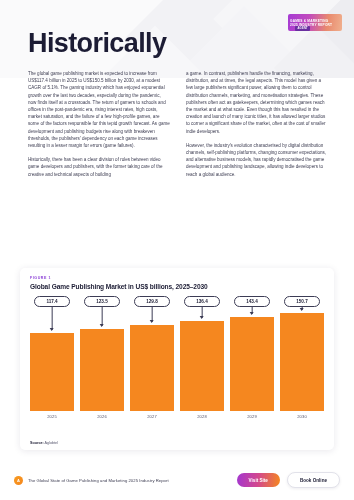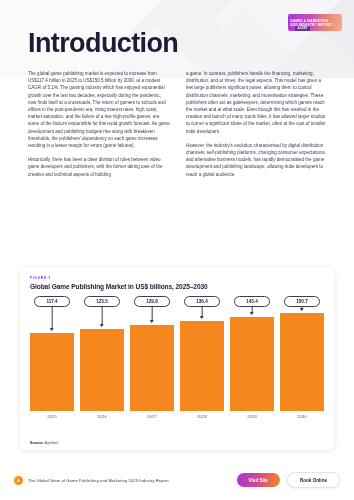--- a/index.html
+++ b/index.html
@@ -192,21 +192,21 @@
   <div class="poly p5"></div>
   <div class="poly p6"></div>
 </div>
 
 <div class="logo">
   <span class="logo-l1">GAMES &amp; MARKETING</span>
   <span class="logo-l2">2025 INDUSTRY REPORT</span>
 </div>
 <div class="logo-tag">AGENT</div>
 
-<h1 class="page-title">Introduction</h1>
+<h1 class="page-title">Historically</h1>
 
 <div class="columns">
   <div class="col">
     <p>The global game publishing market is expected to increase from US$117.4 billion in 2025 to US$150.5 billion by 2030, at a modest CAGR of 5.1%. The gaming industry which has enjoyed exponential growth over the last two decades, especially during the pandemic, now finds itself at a crossroads. The return of gamers to schools and offices in the post-pandemic era, rising interest rates, high costs, market saturation, and the failure of a few high-profile games, are some of the factors responsible for this tepid growth forecast. As game development and publishing budgets rise along with breakeven thresholds, the publishers' dependency on each game increases resulting in a lesser margin for errors (game failures).</p>
     <p>Historically, there has been a clear division of roles between video game developers and publishers, with the former taking care of the creative and technical aspects of building</p>
   </div>
   <div class="col">
     <p>a game. In contrast, publishers handle the financing, marketing, distribution, and at times, the legal aspects. This model has given a few large publishers significant power, allowing them to control distribution channels, marketing, and monetisation strategies. These publishers often act as gatekeepers, determining which games reach the market and at what scale. Even though this has resulted in the creation and launch of many iconic titles, it has allowed larger studios to corner a significant share of the market, often at the cost of smaller indie developers.</p>
     <p>However, the industry's evolution characterised by digital distribution channels, self-publishing platforms, changing consumer expectations, and alternative business models, has rapidly democratised the game development and publishing landscape, allowing indie developers to reach a global audience.</p>
   </div>

